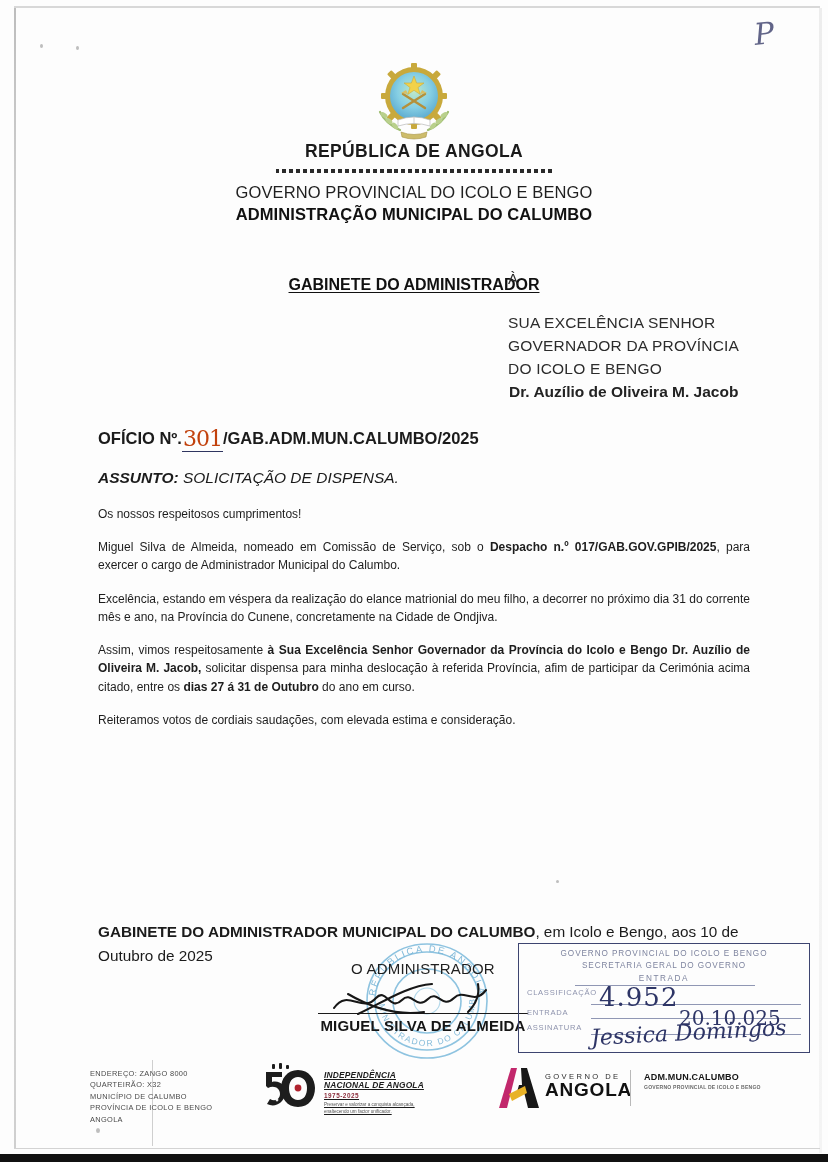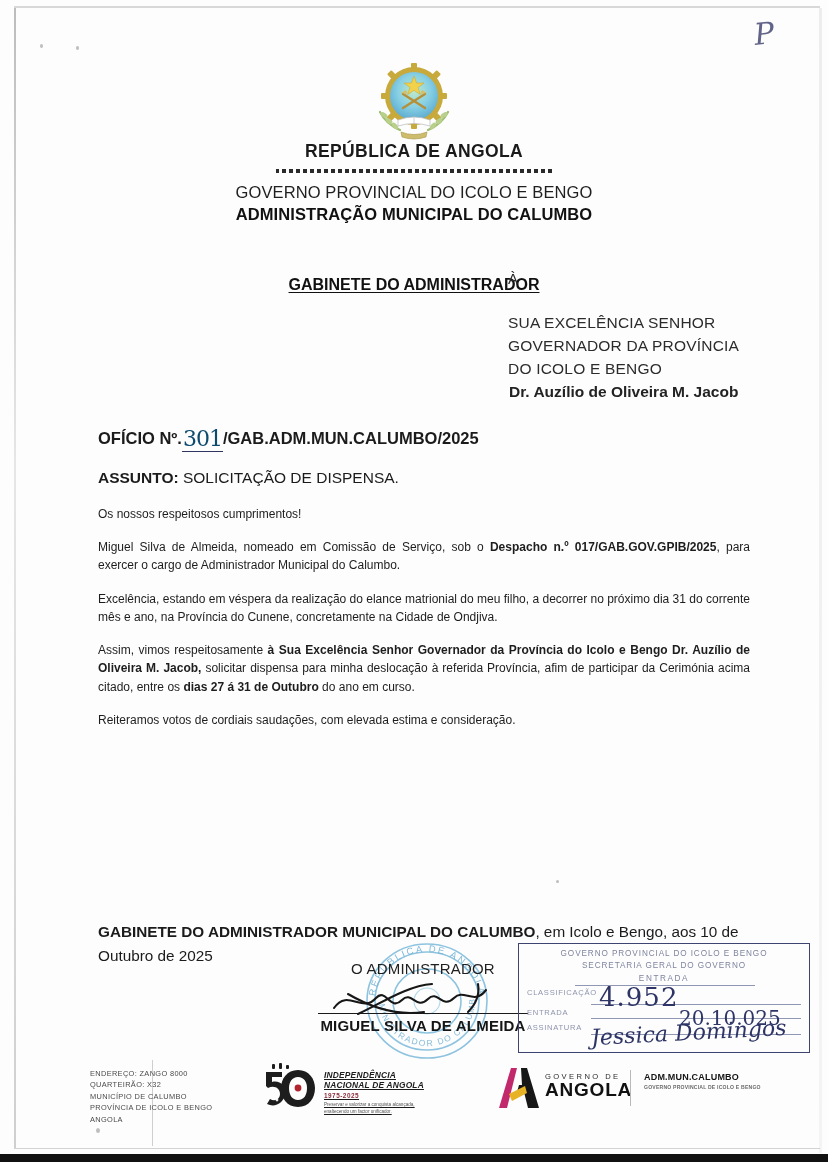--- a/index.html
+++ b/index.html
@@ -53,24 +53,24 @@
   
   .addressee{position:absolute;left:508px;top:268px;line-height:1.5;}
   .addr-a{font-size:15px;color:#2b2b2b;margin-bottom:20px;}
   .addr-line{font-size:15.5px;color:#2c2c2c;letter-spacing:.2px;}
   .addr-name{margin-left:1px;font-size:15.5px;font-weight:bold;color:#232323;}
 
   
   .oficio{position:absolute;left:98px;top:424px;font-size:16.5px;font-weight:bold;white-space:nowrap;}
   .oficio .hand-num{
     font-family:"DejaVu Serif", serif;font-weight:normal;font-size:22px;
-    color:#0c4a6e;letter-spacing:-1px;position:relative;top:2px;
+    color:#c2410c;letter-spacing:-1px;position:relative;top:2px;
     border-bottom:1.5px solid #2f3560;padding:0 1px;
   }
-  .assunto{position:absolute;left:98px;top:469px;font-size:15.5px;}
+  .assunto{position:absolute;left:98px;top:469px;font-size:15.5px;font-style:italic;}
   .assunto b{font-weight:bold;}
 
   
   .body-text{position:absolute;left:98px;top:505px;width:652px;}
   .body-text p{
     margin:0 0 15px 0;font-size:12px;line-height:1.52;
     text-align:justify;text-justify:inter-word;color:#1d1d1d;
   }
   .body-text p b{font-weight:bold;}
   .tight{margin-bottom:17px;}

